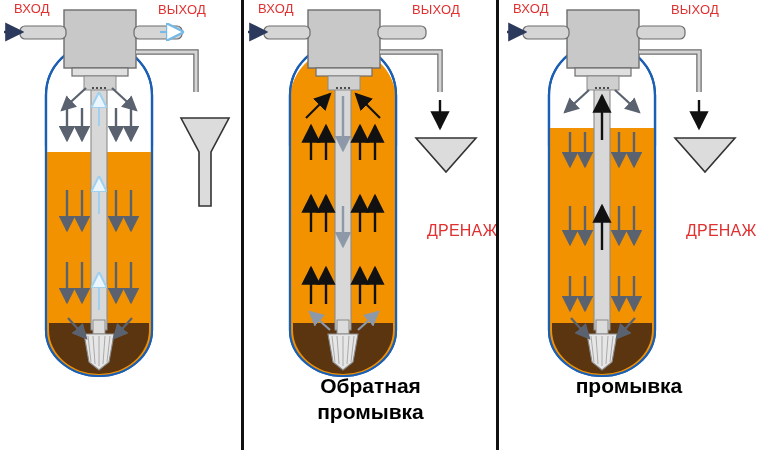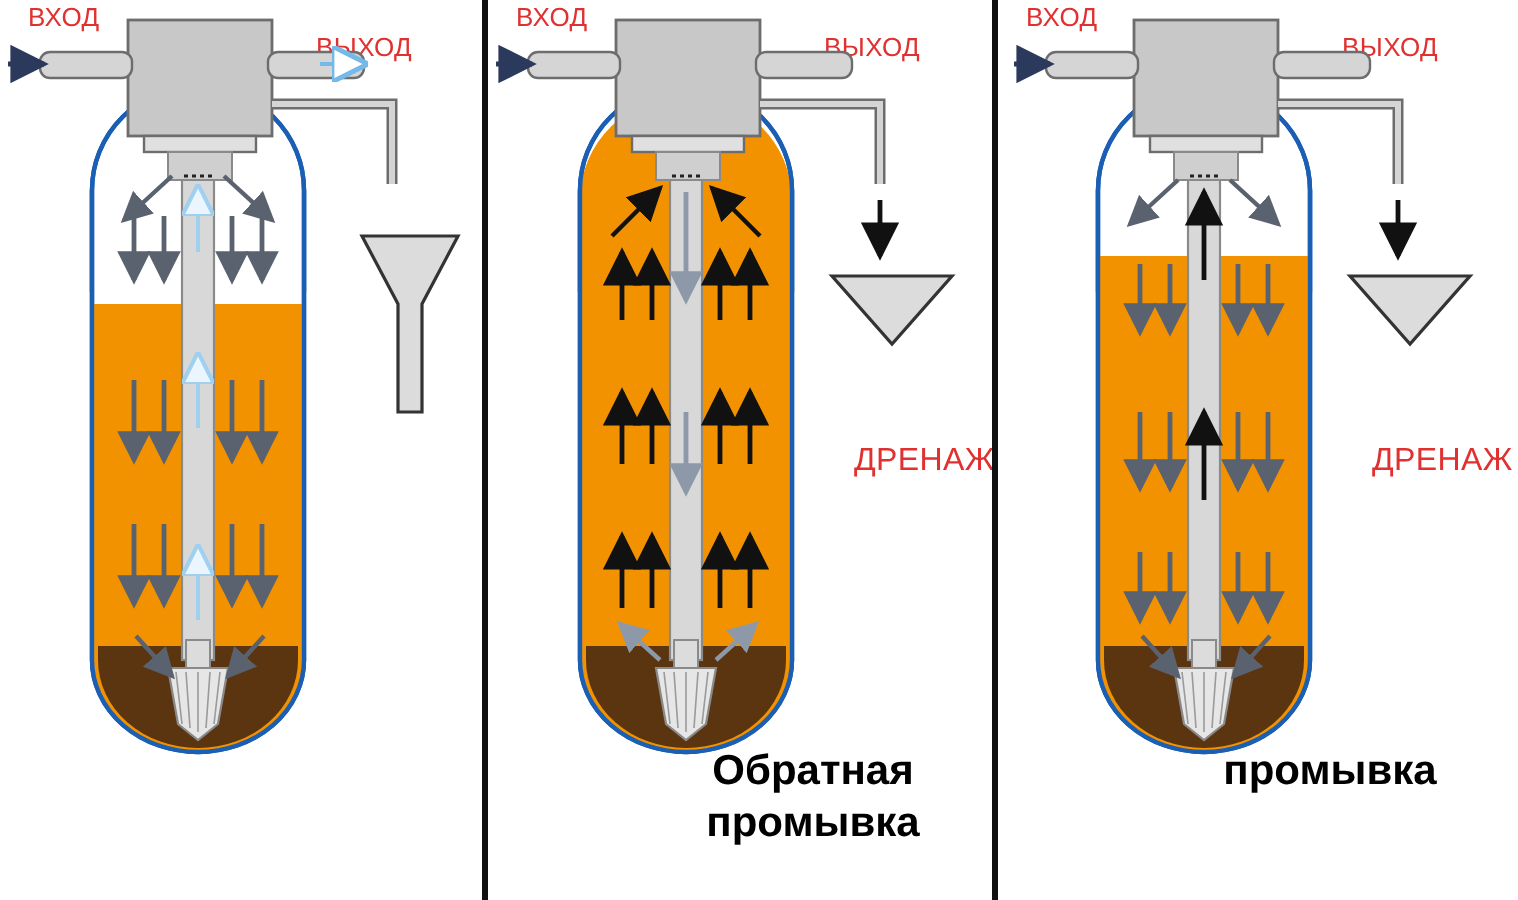--- a/index.html
+++ b/index.html
@@ -12,29 +12,29 @@
   #panel-2{left:244px;width:253px;}
   #panel-3{left:499px;width:260px;}
 
   .divider{position:absolute;top:0;width:3px;height:450px;background:#111;}
   #div-1{left:241px;}
   #div-2{left:496px;}
 
   .lbl{position:absolute;color:#e03030;font-size:13px;font-weight:400;
        letter-spacing:.2px;white-space:nowrap;}
   .lbl-in{left:14px;top:1px;}
-  .lbl-out{left:158px;top:16px;}
+  .lbl-out{left:158px;top:2px;}
   #panel-2 .lbl-out{left:168px;}
   #panel-3 .lbl-out{left:172px;}
   .lbl-drain{color:#e03030;font-size:16px;}
 
   .caption{position:absolute;width:100%;text-align:center;color:#000;
            font-size:21px;font-weight:bold;line-height:26px;}
   .cap1{top:390px;}
-  .cap2{top:373px;padding-left:36px;}
+  .cap2{top:373px;}
 
   svg{position:absolute;left:0;top:0;overflow:visible;}
 </style>
 </head>
 <body>
 
 <div id="stage">
 
   <div class="panel" id="panel-1">
     <div class="lbl lbl-in">ВХОД</div>

